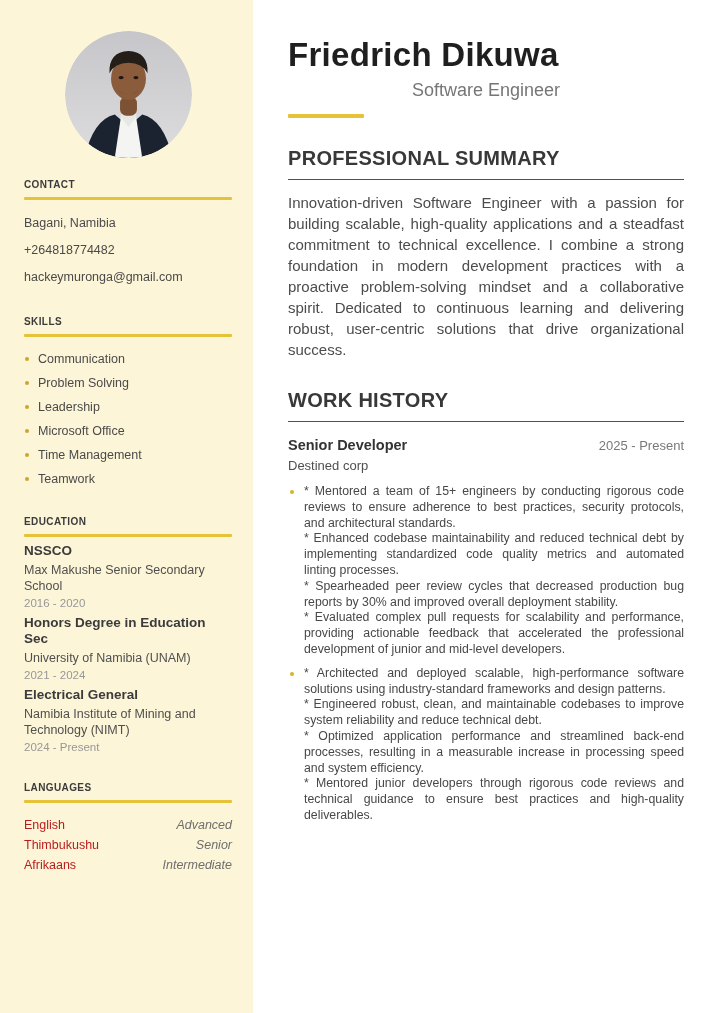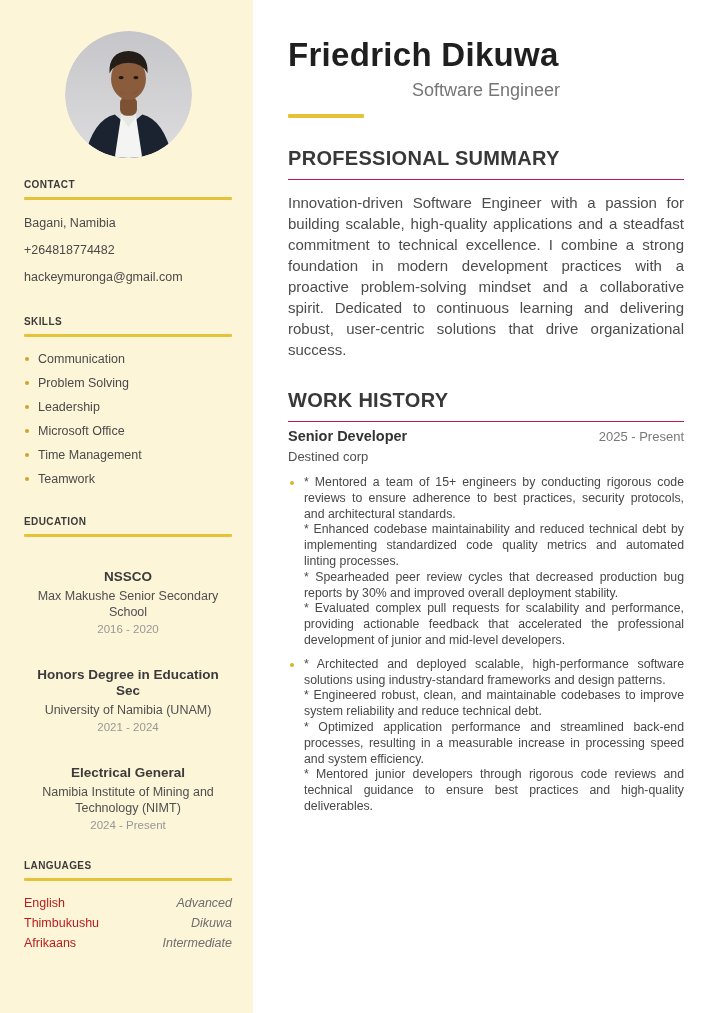--- a/index.html
+++ b/index.html
@@ -29,21 +29,21 @@
   .contact-line.gap { margin-top:14px; }
   ul.skills { list-style:none; margin-top:15px; }
   ul.skills li {
     position:relative; padding-left:14px; font-size:12.5px; color:#4a4a4a;
     margin-bottom:9px; line-height:15px;
   }
   ul.skills li::before {
     content:''; position:absolute; left:1px; top:5px;
     width:4px; height:4px; border-radius:50%; background:#CFA62C;
   }
-  .edu-item { margin-top:32px;text-align:center; }
+  .edu-item { margin-top:6px; }
   .edu-degree { font-size:13.5px; font-weight:bold; color:#3b3b3b; line-height:16px; }
   .edu-school { font-size:12.5px; color:#4f4f4f; line-height:16px; margin-top:3px; }
   .edu-dates  { font-size:11.5px; color:#979797; margin-top:3px; }
   .langs { margin-top:15px; }
   .lang-row { display:flex; justify-content:space-between; margin-bottom:6px; }
   .lang-name  { font-size:12.5px; color:#b91c1c; }
   .lang-level { font-size:12.5px; color:#6e6e6e; font-style:italic; }
 
   
   .main { flex:1; padding:36px 35px 20px 35px; background:#ffffff; }
@@ -51,21 +51,21 @@
   .subtitle { font-size:18px; color:#767676; margin-top:6px;text-align:center; }
   .accent-bar { width:76px; height:4px; background:#E5C237; margin-top:13px; border-radius:1px; }
   .main-h {
     font-size:20px; font-weight:bold; color:#383838; letter-spacing:.3px;
     margin-top:29px; padding-bottom:9px; border-bottom:1px solid #be185d;
   }
   .summary {
     margin-top:12px; font-size:15px; color:#4c4c4c; line-height:21px;
     text-align:justify;
   }
-  .job-head { display:flex; justify-content:space-between; align-items:baseline; margin-top:6px;text-align:center; }
+  .job-head { display:flex; justify-content:space-between; align-items:baseline; margin-top:15px;text-align:center; }
   .job-title { font-size:14.5px; font-weight:bold; color:#333333; }
   .job-dates { font-size:13px; color:#787878; }
   .job-company { font-size:13px; color:#4f4f4f; margin-top:5px; }
   ul.job-bullets { list-style:none; margin-top:11px; }
   ul.job-bullets li {
     position:relative; padding-left:16px; margin-bottom:8px;
     font-size:12.3px; color:#484848; line-height:15.8px; text-align:justify;
   }
   ul.job-bullets li::before {
     content:''; position:absolute; left:2px; top:6px;
@@ -151,21 +151,21 @@
     <section class="side-section">
       <h2 class="side-h">LANGUAGES</h2>
       <div class="rule"></div>
       <div class="langs">
           <div class="lang-row">
             <span class="lang-name">English</span>
             <span class="lang-level">Advanced</span>
           </div>
           <div class="lang-row">
             <span class="lang-name">Thimbukushu</span>
-            <span class="lang-level">Dikuwa</span>
+            <span class="lang-level">Senior</span>
           </div>
           <div class="lang-row">
             <span class="lang-name">Afrikaans</span>
             <span class="lang-level">Intermediate</span>
           </div>
         </div>
     </section>
 
   </aside>
 

